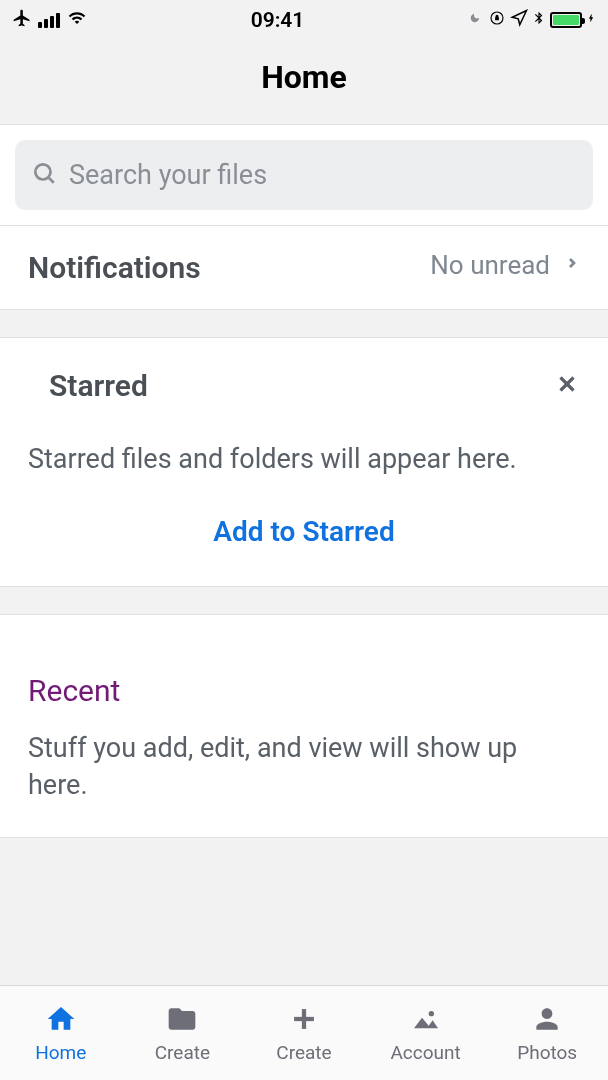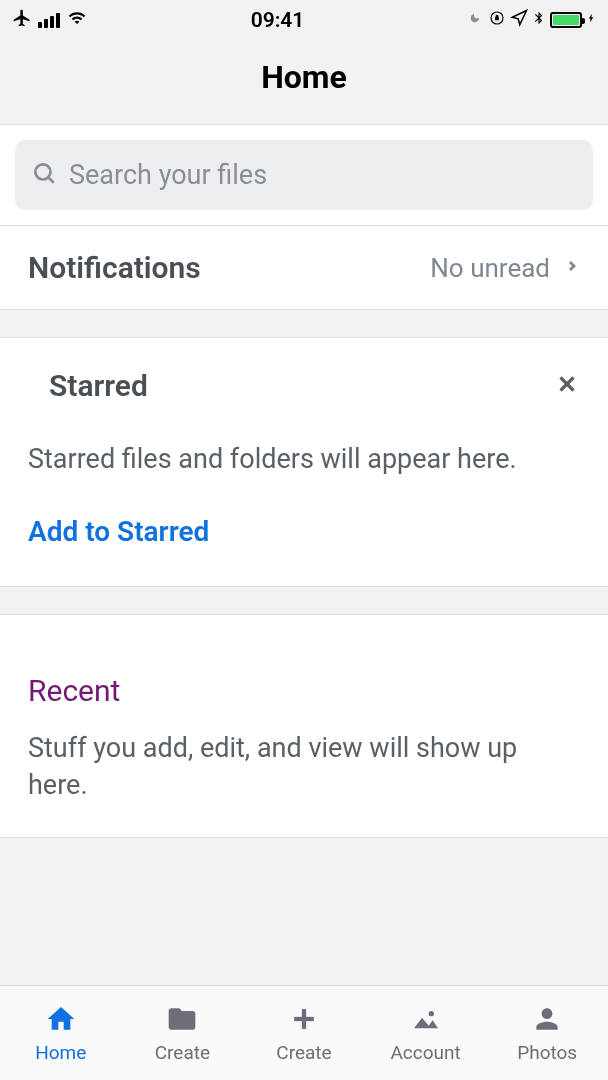--- a/index.html
+++ b/index.html
@@ -143,21 +143,21 @@
       color: #8a8f96;
     }
     
     
     .notifications-row {
       background: #fff;
       border-bottom: 1px solid #e0e0e0;
       padding: 24px 28px;
       display: flex;
       justify-content: space-between;
-      align-items: center;
+      align-items: flex-start;
     }
     
     .notifications-label {
       font-size: 30px;
       font-weight: 600;
       color: #4a4f55;
     }
     
     .notifications-right {
       display: flex;
@@ -211,20 +211,21 @@
       color: #5a6067;
       margin-bottom: 38px;
       line-height: 1.35;
     }
     
     .add-starred-link {
       font-size: 28px;
       font-weight: 600;
       color: #0f72e0;
       cursor: pointer;
+      text-align: center;
     }
     
     
     .recent-section {
       background: #fff;
       border-bottom: 1px solid #e0e0e0;
       padding: 30px 28px 34px;
     }
     
     .recent-title {

